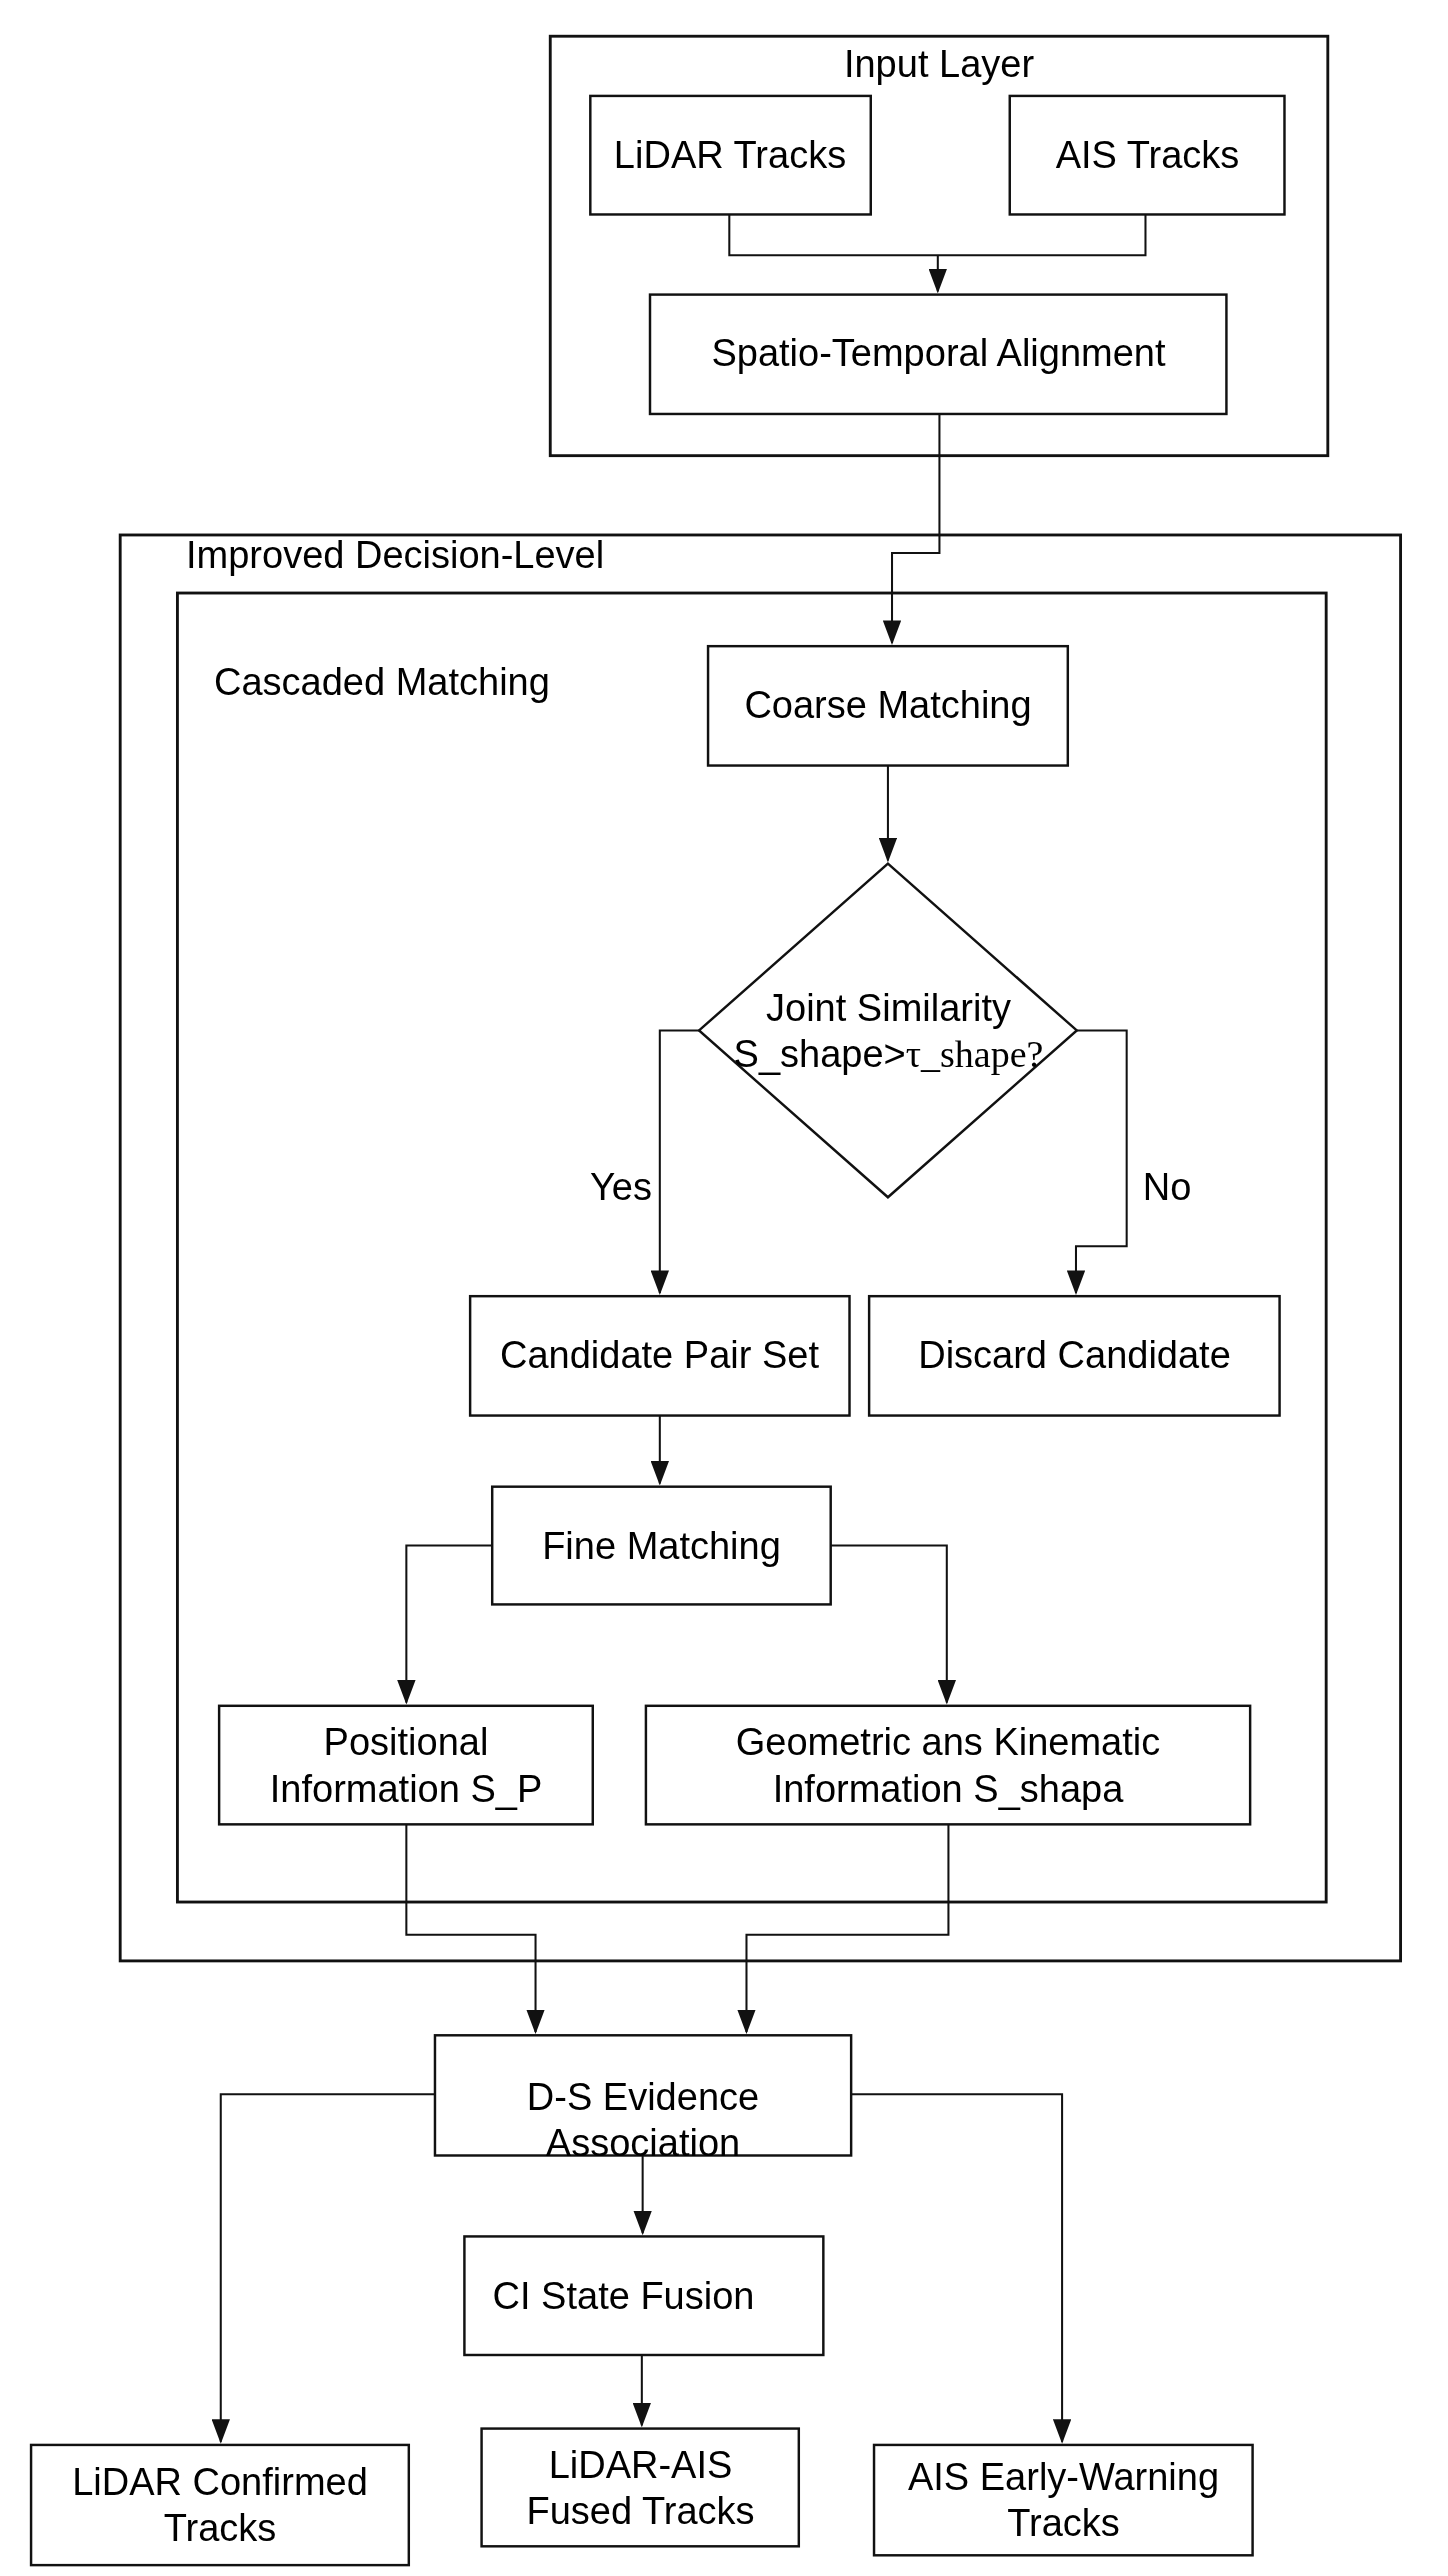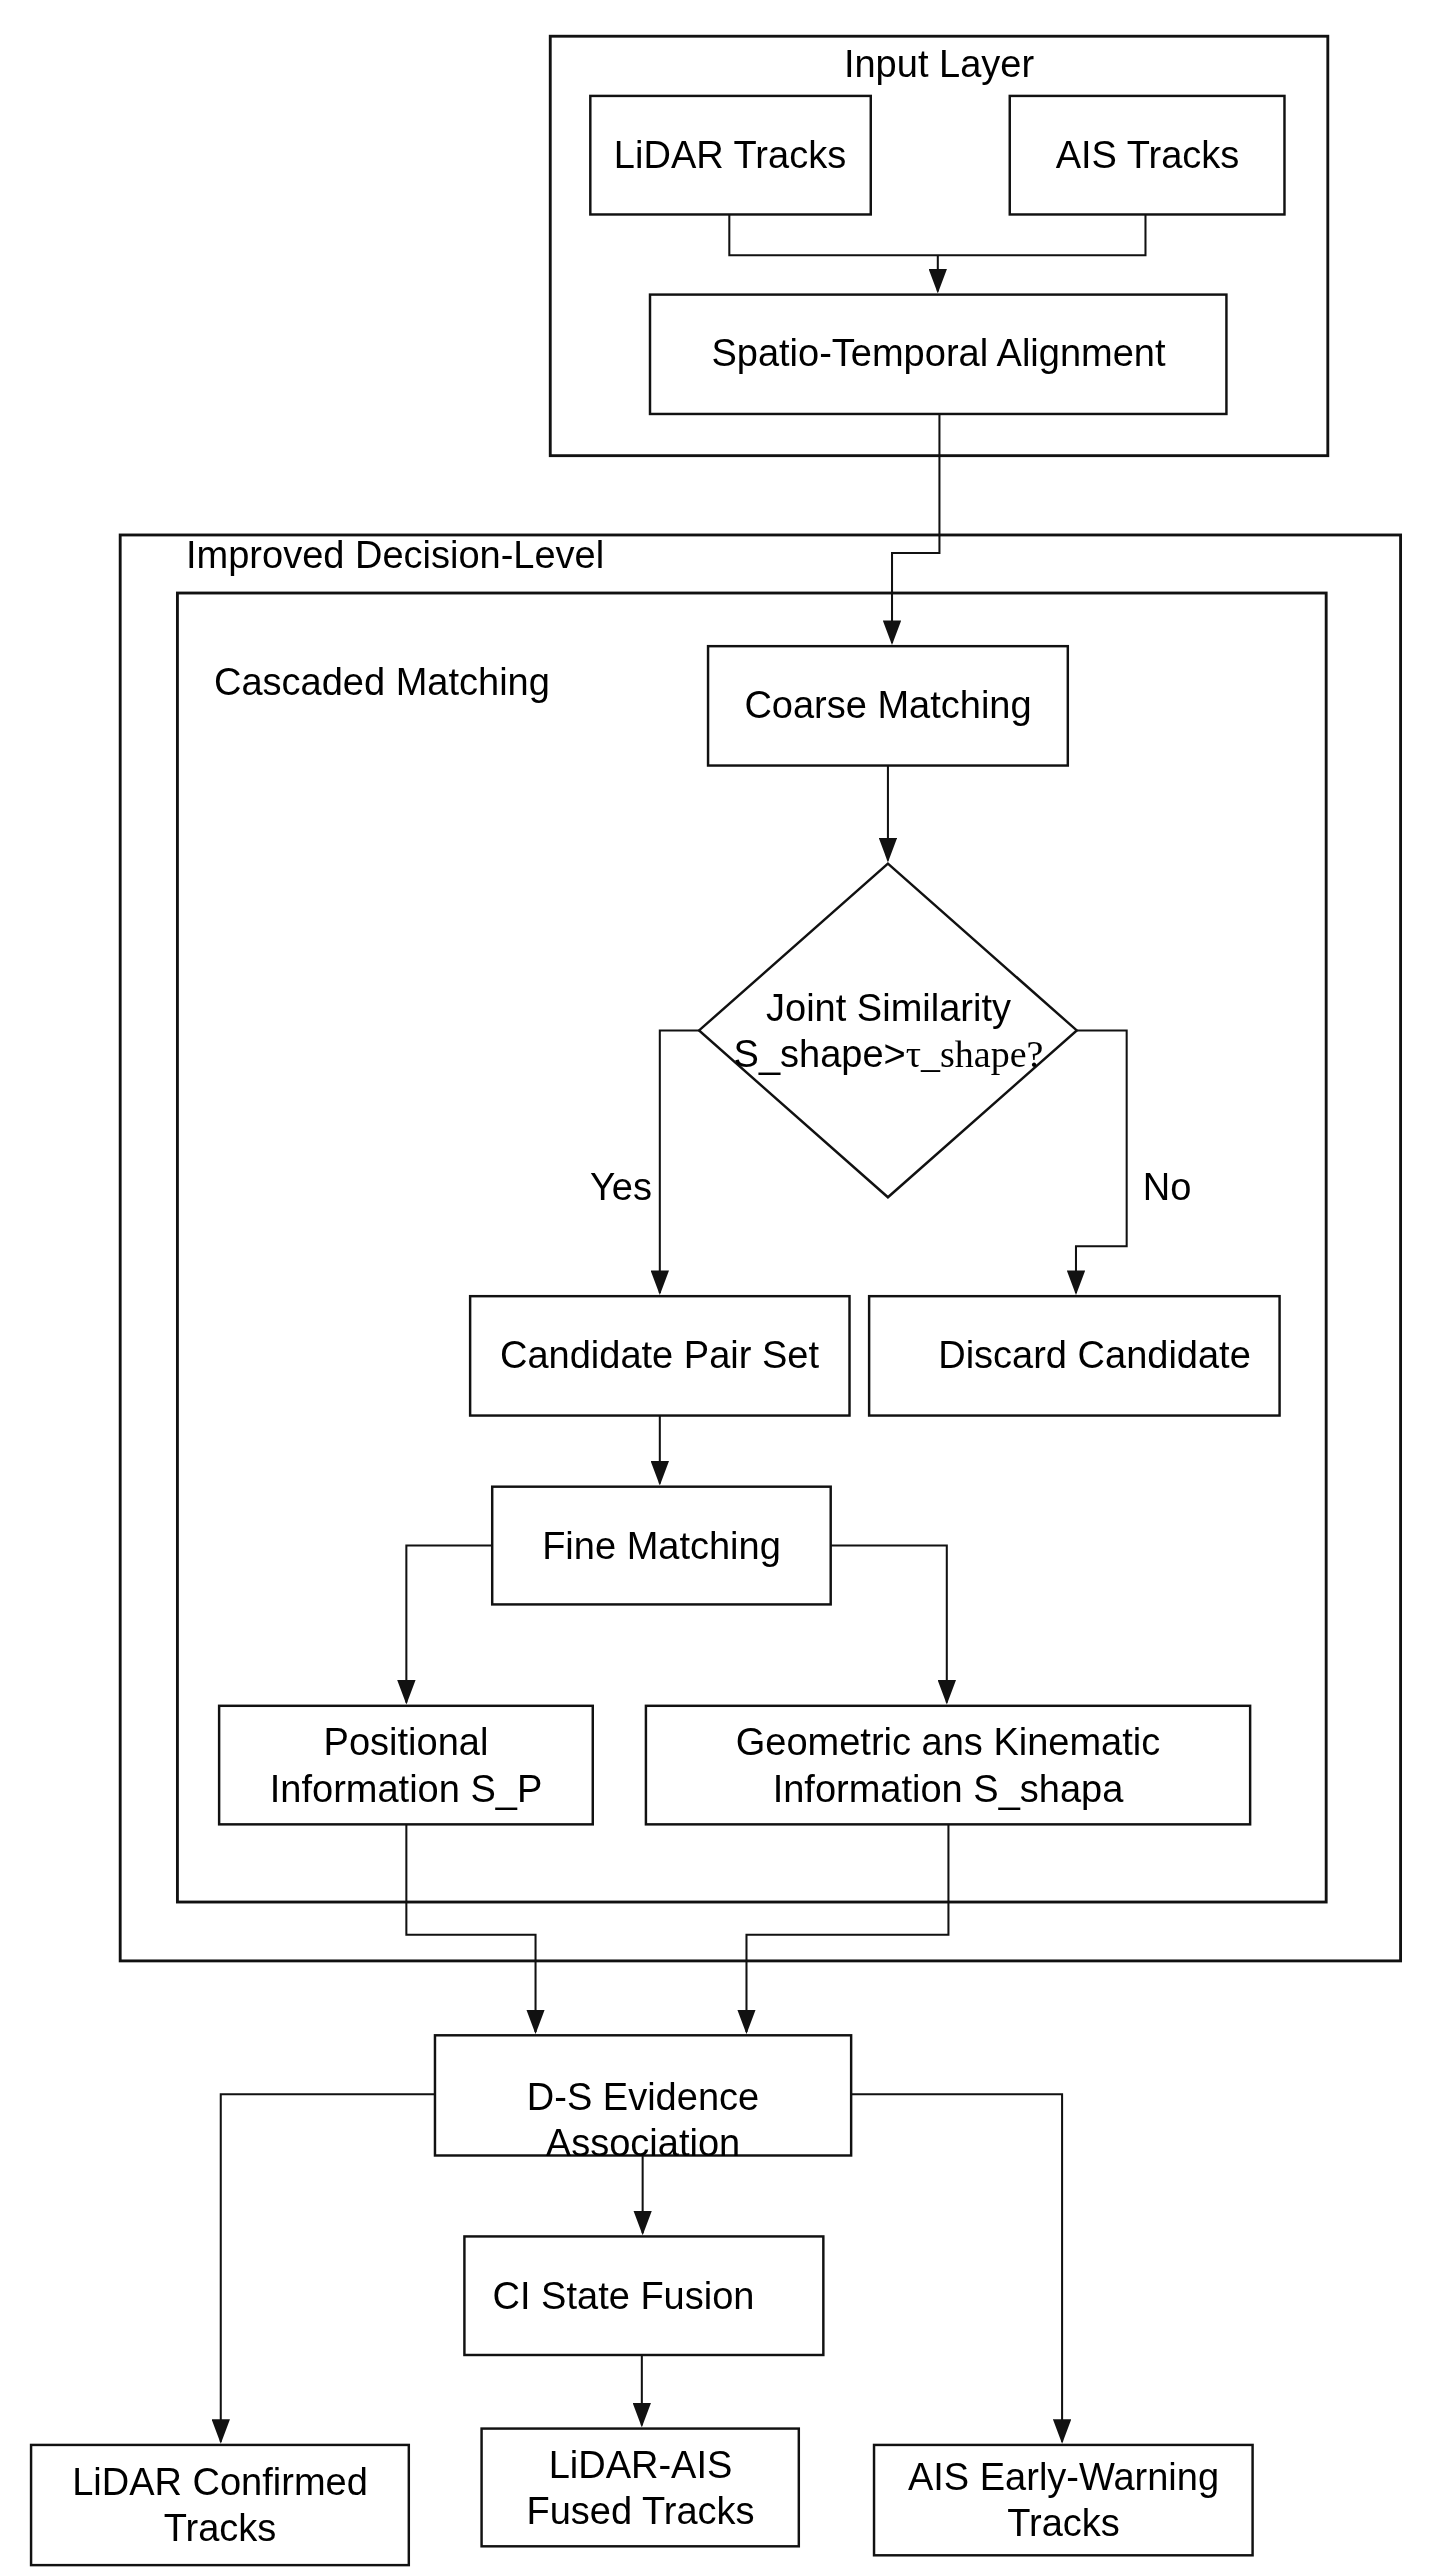--- a/index.html
+++ b/index.html
@@ -112,21 +112,21 @@
       <span>
         <span style="display:inline">S_shape&gt;</span><span style="display:inline" class="serif">τ_shape?</span>
       </span>
     </div>
   </div>
 
   <div class="edge-label" style="left:572px; top:1165px; width:98px; height:44px;">Yes</div>
   <div class="edge-label" style="left:1118px; top:1165px; width:98px; height:44px;">No</div>
 
   <div class="node-label" style="left:470px; top:1296px; width:379px; height:119px;">Candidate Pair Set</div>
-  <div class="node-label" style="left:869px; top:1296px; width:411px; height:119px;margin-left:20px;">Discard Candidate</div>
+  <div class="node-label" style="left:869px; top:1296px; width:411px; height:119px;">Discard Candidate</div>
   <div class="node-label" style="left:492px; top:1487px; width:339px; height:118px;">Fine Matching</div>
 
   <div class="node-label" style="left:646px; top:1706px; width:604px; height:119px;">
     <div class="lines">
       <span>Geometric ans Kinematic</span>
       <span>Information S_shapa</span>
     </div>
   </div>
 
   <div class="node-label" style="left:219px; top:1706px; width:374px; height:119px;">

